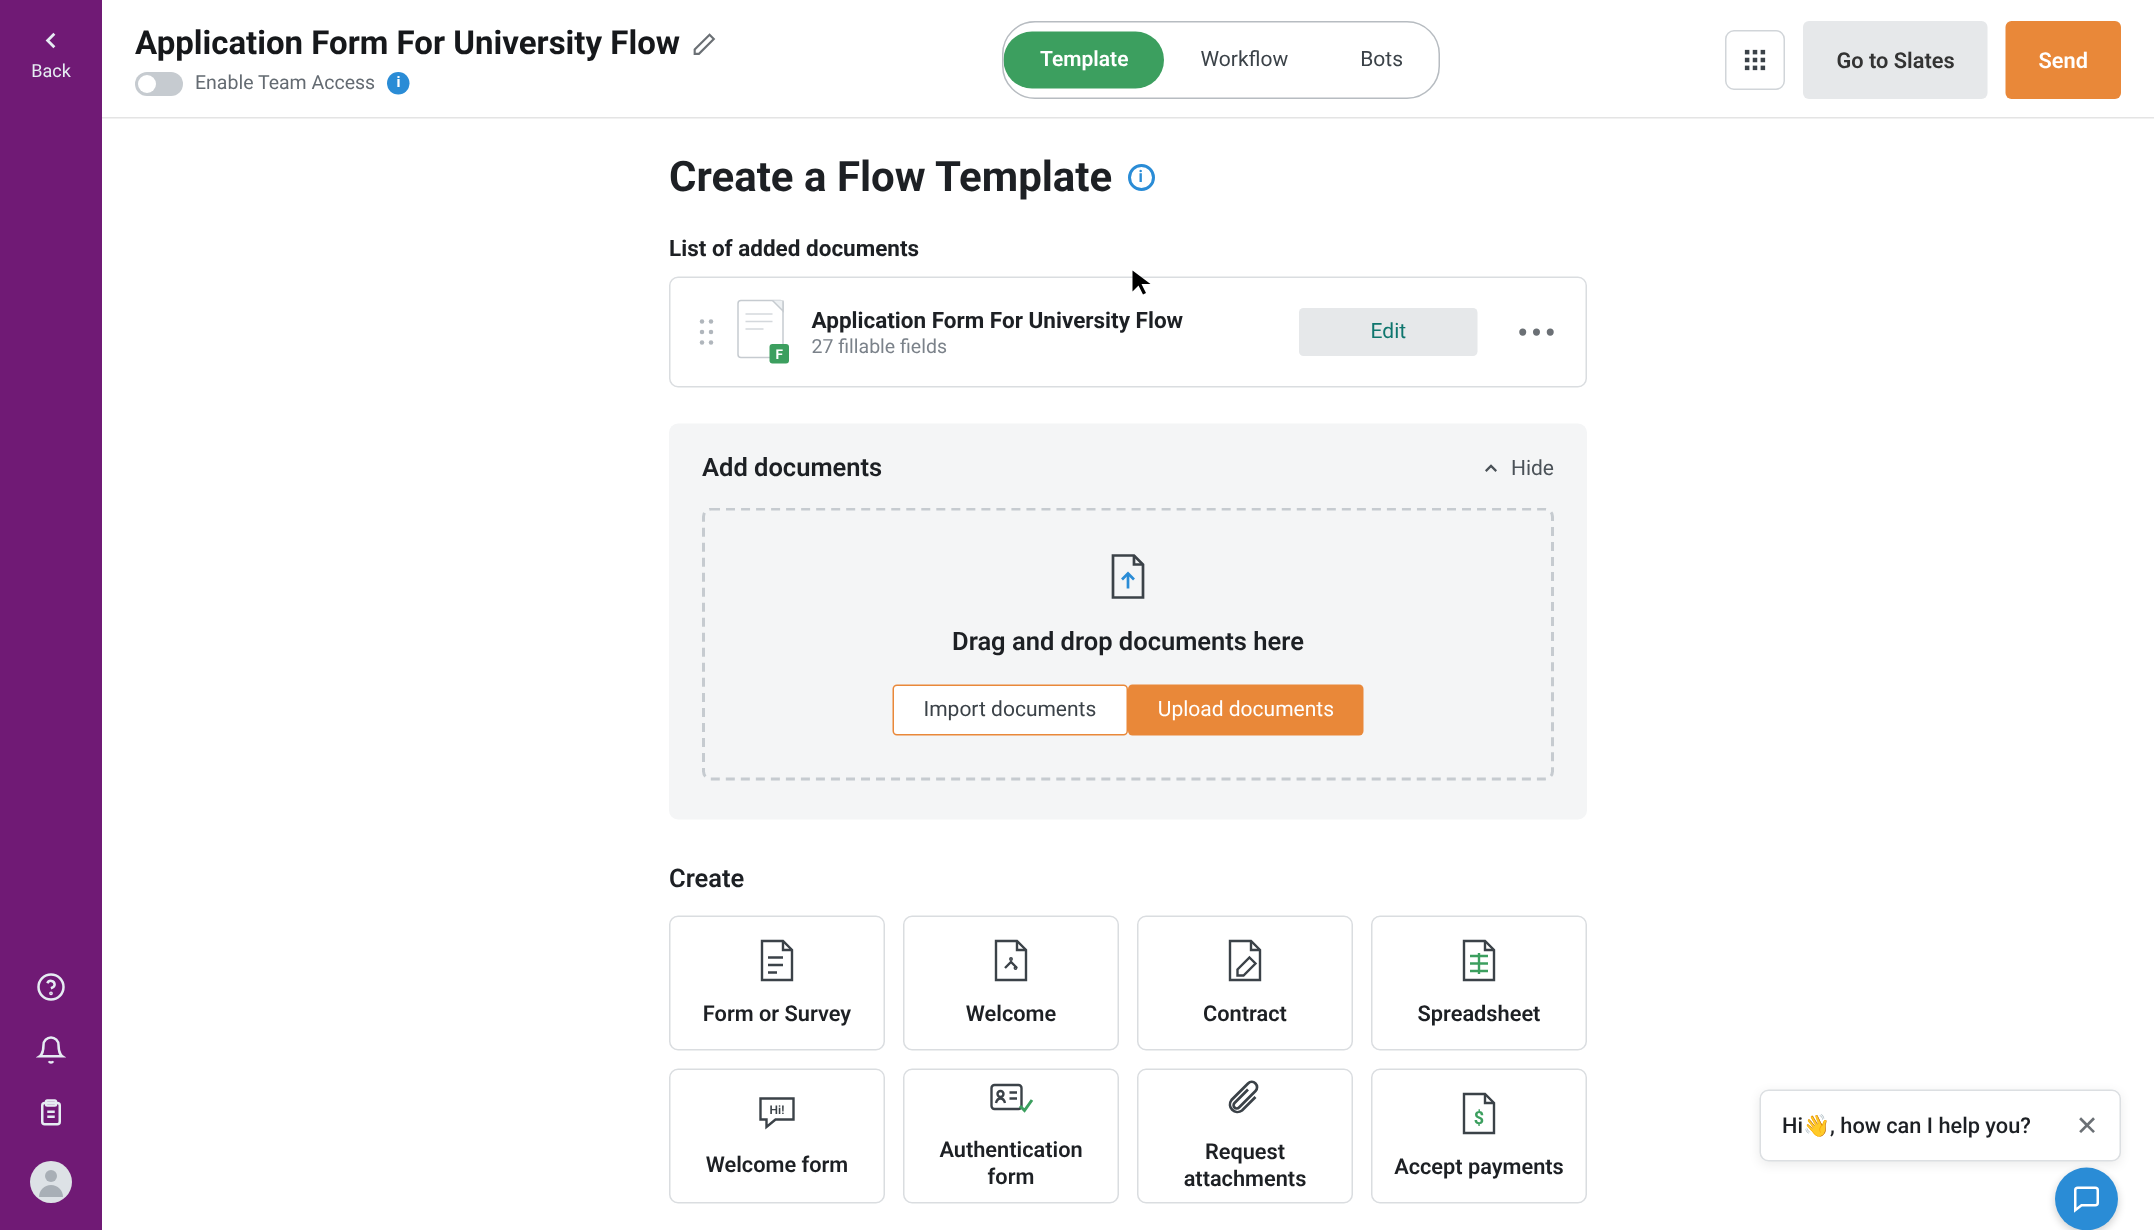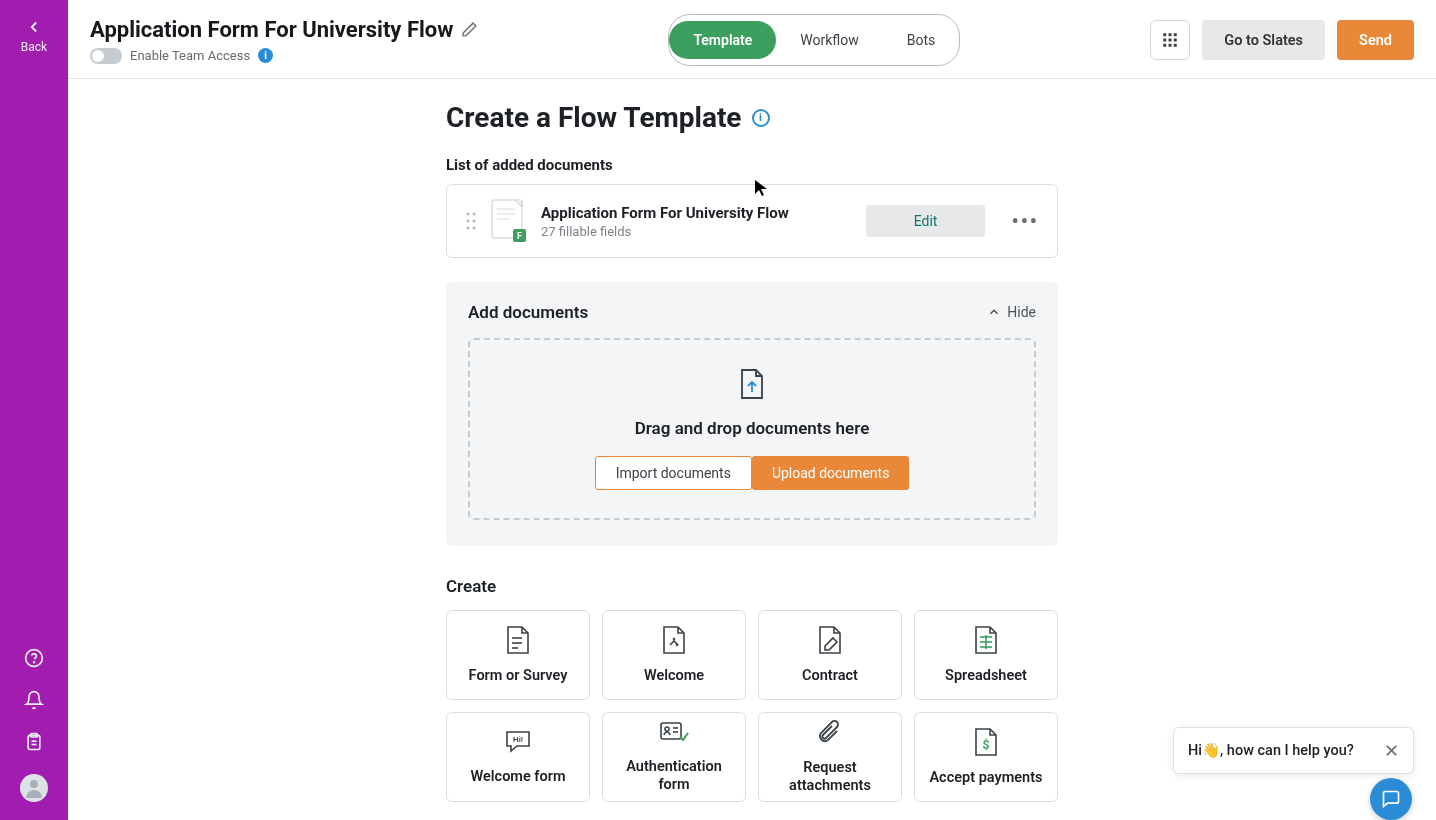--- a/index.html
+++ b/index.html
@@ -1,20 +1,20 @@
 <!DOCTYPE html>
 <html><head>
 <meta charset="utf-8">
 <style>
   * { box-sizing: border-box; font-family: -apple-system, BlinkMacSystemFont, "Segoe UI", Roboto, Helvetica, Arial, sans-serif; }
   html, body { margin: 0; padding: 0; height: 100%; background: #fff; }
   body { display: flex; width: 1436px; height: 820px; overflow: hidden; }
 
   
-  .sidebar { width: 68px; background: #a21caf; color: #cfd8e1; display: flex; flex-direction: column; align-items: center; justify-content: space-between; padding: 18px 0 18px; }
+  .sidebar { width: 68px; background: #701a75; color: #cfd8e1; display: flex; flex-direction: column; align-items: center; justify-content: space-between; padding: 18px 0 18px; }
   .sidebar-top { display: flex; flex-direction: column; align-items: center; gap: 6px; }
   .sidebar-bottom { display: flex; flex-direction: column; align-items: center; gap: 22px; }
   .back-btn { display: flex; flex-direction: column; align-items: center; cursor: pointer; color: #e6edf3; }
   .back-label { font-size: 12px; margin-top: 4px; }
   .side-icon { color: #e6edf3; cursor: pointer; display: flex; }
   .avatar { width: 28px; height: 28px; border-radius: 50%; background: #dde2e6; display: flex; align-items: center; justify-content: center; }
 
   
   .main { flex: 1; display: flex; flex-direction: column; }
 
@@ -30,21 +30,21 @@
   .team-label { font-size: 13px; color: #646b72; }
   .info-badge { width: 15px; height: 15px; border-radius: 50%; background: #2a8cd6; color: #fff; display: flex; align-items: center; justify-content: center; font-size: 10px; font-weight: 700; cursor: pointer; }
 
   .hdr-center { display: flex; align-items: center; }
   .seg-control { display: flex; border: 1px solid #b7bcc1; border-radius: 22px; overflow: hidden; height: 52px; align-items: center; }
   .seg { padding: 0 24px; height: 38px; display: flex; align-items: center; font-size: 14px; color: #3b4248; cursor: pointer; }
   .seg.active { background: #3c9f5f; color: #fff; border-radius: 20px; font-weight: 600; }
 
   .hdr-right { display: flex; align-items: center; gap: 12px; }
   .grid-btn { width: 40px; height: 40px; border: 1px solid #d1d5d9; border-radius: 6px; display: flex; align-items: center; justify-content: center; cursor: pointer; background: #fff; }
-  .btn { height: 40px; display: inline-flex; align-items: center; justify-content: center; padding: 0 22px; font-size: 14.5px; font-weight: 600; border-radius: 4px; cursor: pointer; }
+  .btn { height: 52px; display: inline-flex; align-items: center; justify-content: center; padding: 0 22px; font-size: 14.5px; font-weight: 600; border-radius: 4px; cursor: pointer; }
   .btn-grey { background: #e6e8ea; color: #333; }
   .btn-orange { background: #e98839; color: #fff; }
 
   
   .content { flex: 1; overflow-y: auto; padding: 22px 0 40px; position: relative; }
   .content-inner { width: 612px; margin: 0 auto; }
 
   .page-title-row { display: flex; align-items: center; gap: 10px; margin-bottom: 22px; }
   .page-title { font-size: 28px; font-weight: 700; color: #1d2024; }
   .info-blue { width: 18px; height: 18px; border-radius: 50%; border: 2px solid #2a8cd6; color: #2a8cd6; display: flex; align-items: center; justify-content: center; font-size: 11px; font-weight: 700; cursor: pointer; }

